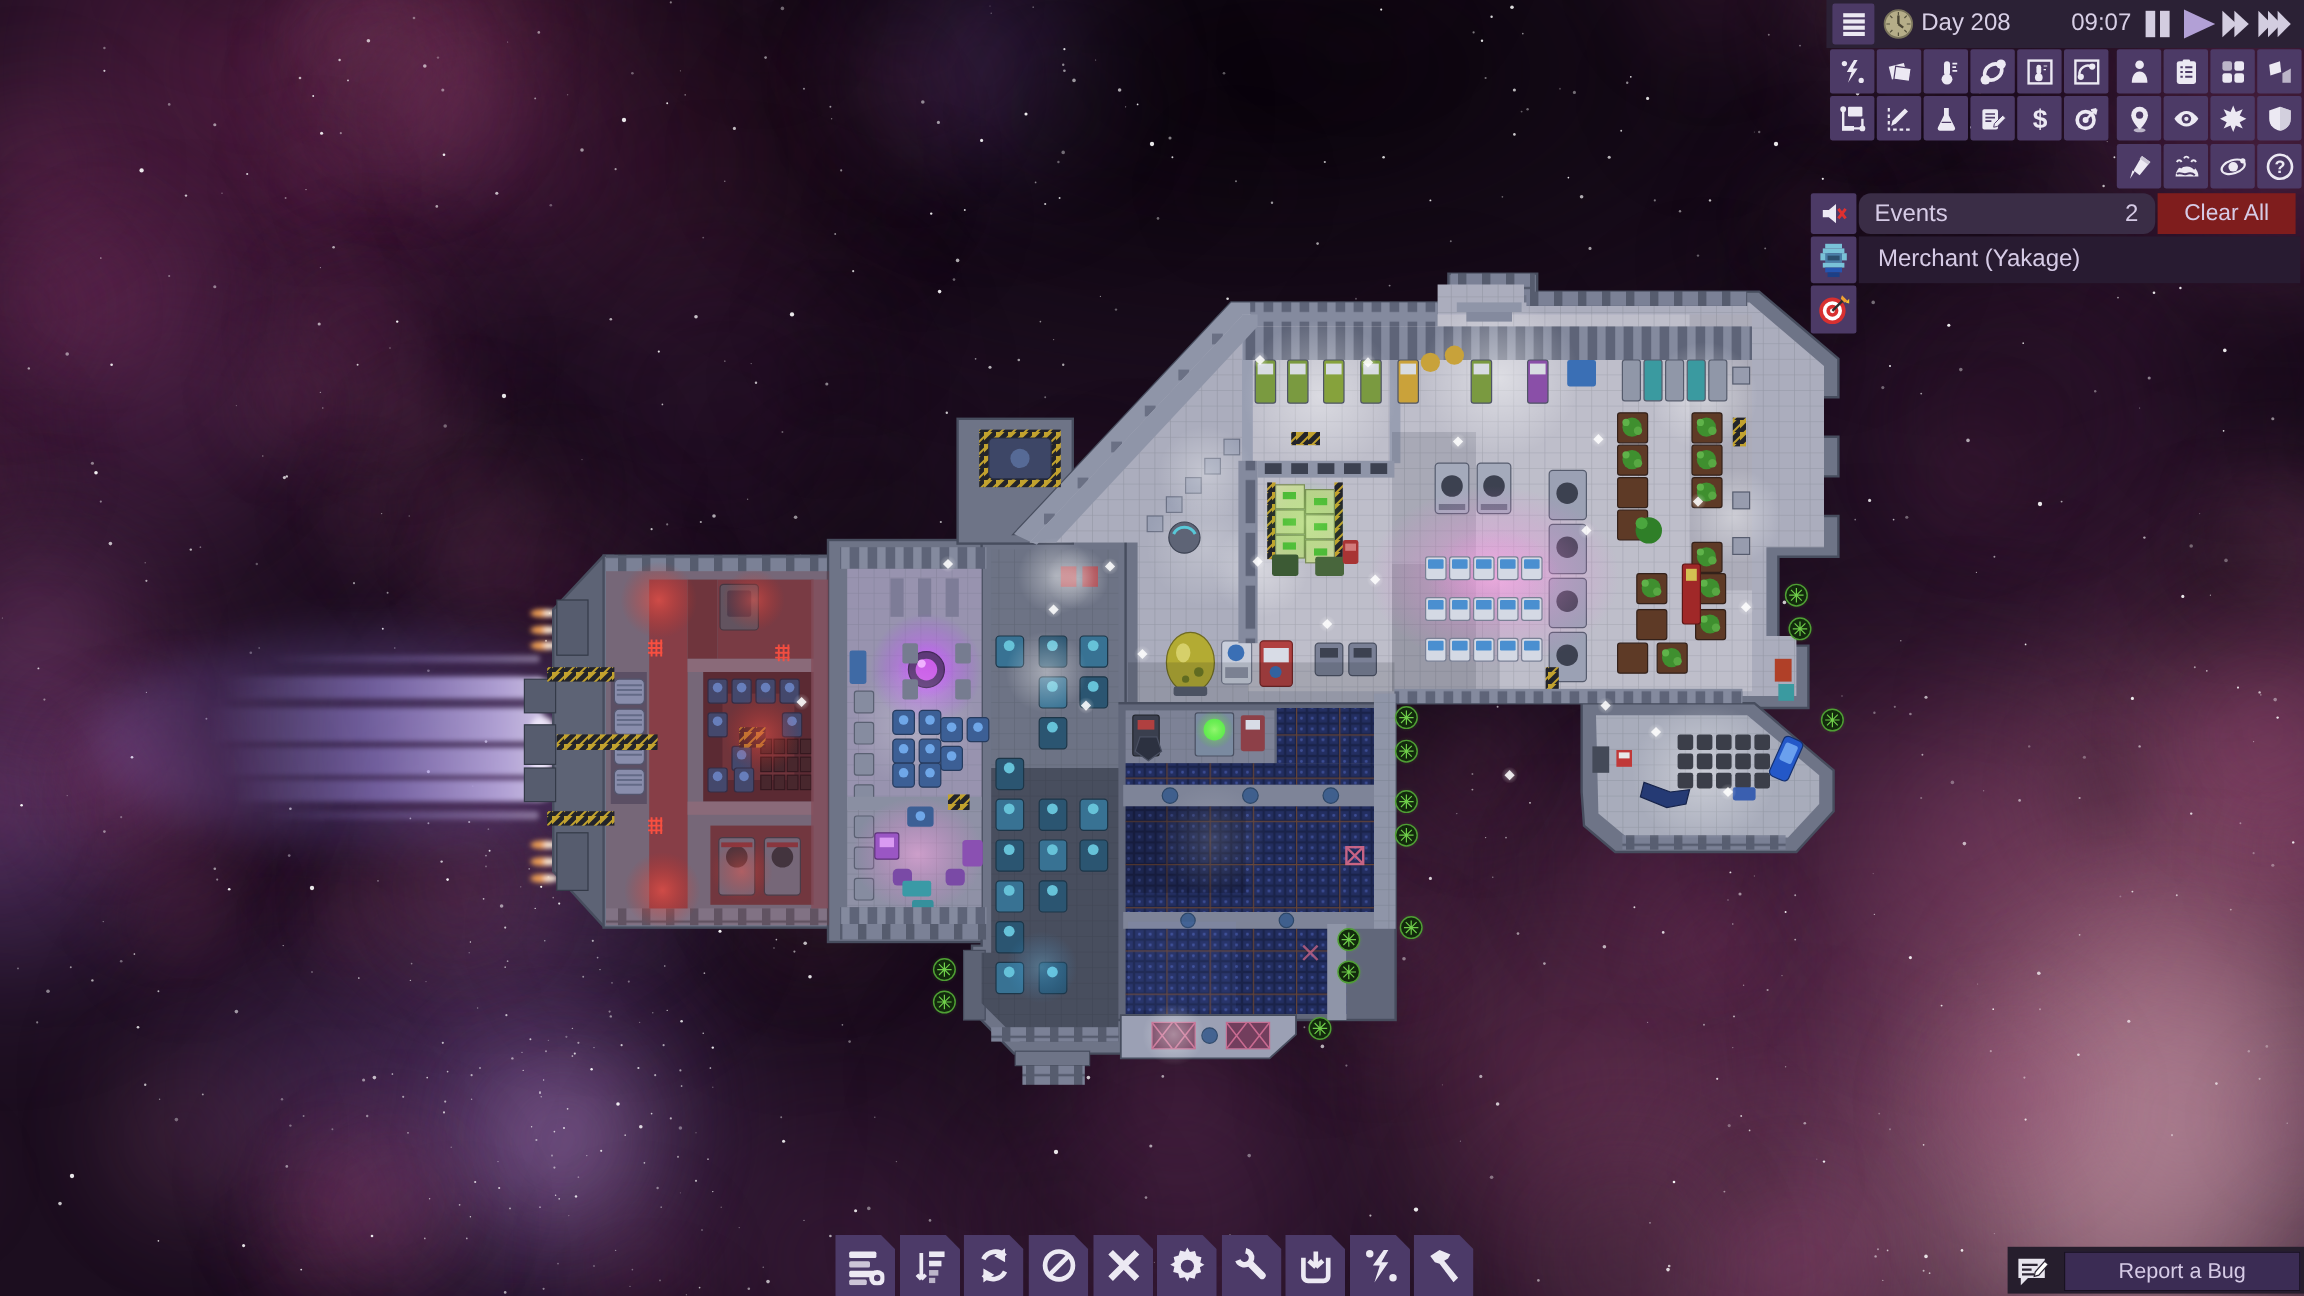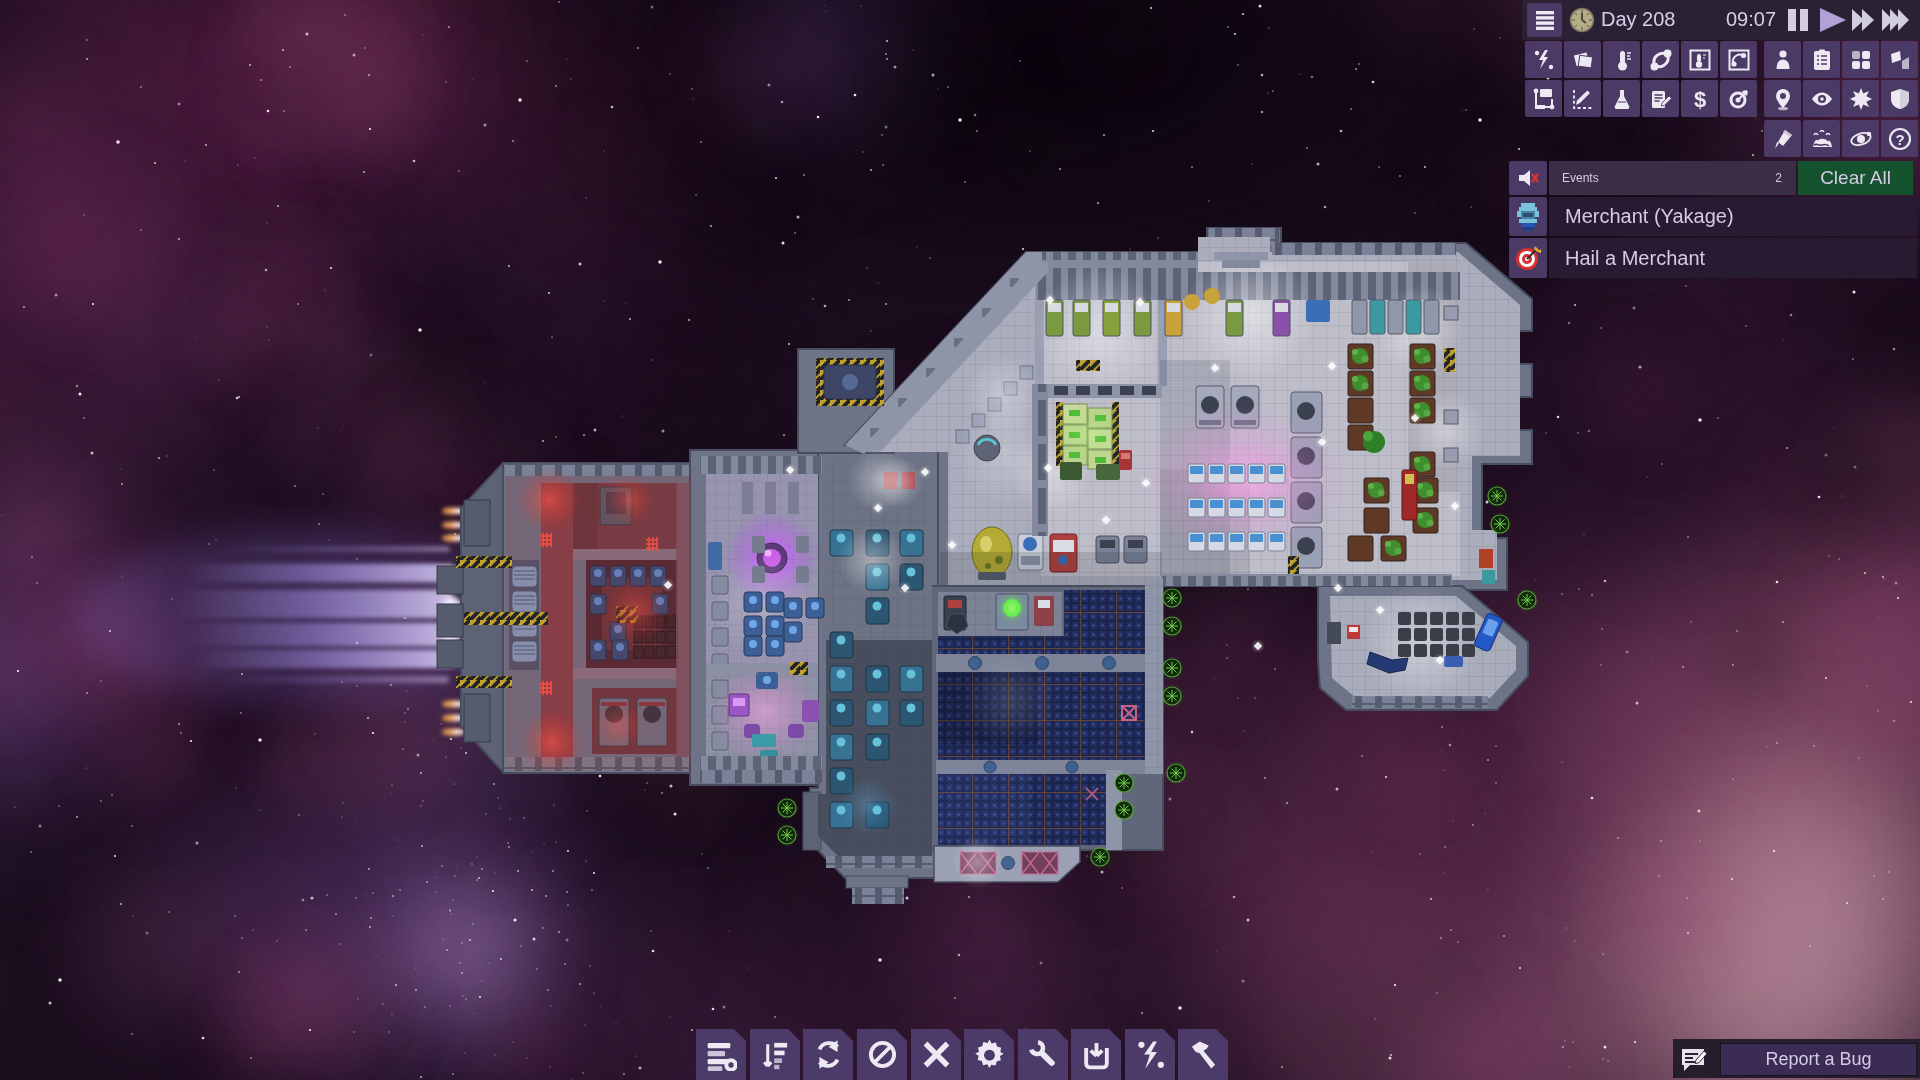--- a/index.html
+++ b/index.html
@@ -2061,23 +2061,23 @@
       </svg>
     </div>
 
 <div class="tb" style="left:1509px;top:161px;width:38px;height:34px;">
       <svg width="24" height="24" viewBox="0 0 24 24">
         <polygon points="3,9 8,9 14,4 14,20 8,15 3,15" fill="#ece9f3"></polygon>
         <path d="M16 8l6 8M22 8l-6 8" stroke="#e03030" stroke-width="2.4"></path>
       </svg>
     </div>
 
-<div class="ev" style="left:1549px;top:161px;width:247px;height:34px;background:#3a2d46;font-size:12px;padding-left:13px;box-sizing:border-box;">Events<span style="position:absolute;right:14px;">2</span></div>
-
-<div class="ev" style="left:1798px;top:161px;width:115px;height:34px;background:#14532d;font-size:19px;justify-content:center;">Clear All</div>
+<div class="ev" style="left:1549px;top:161px;width:247px;height:34px;background:#3a2d46;font-size:20px;padding-left:13px;box-sizing:border-box;border-radius:10px;">Events<span style="position:absolute;right:14px;">2</span></div>
+
+<div class="ev" style="left:1798px;top:161px;width:115px;height:34px;background:#7f1d1d;font-size:19px;justify-content:center;">Clear All</div>
 
 <div class="tb" style="left:1509px;top:197px;width:38px;height:39px;">
       <svg width="26" height="28" viewBox="0 0 13 14">
 <g fill="#79c2d8">
           <rect x="3" y="0" width="7" height="2"></rect>
           <rect x="2" y="2" width="9" height="2"></rect>
           <rect x="1" y="4" width="3" height="3"></rect>
           <rect x="9" y="4" width="3" height="3"></rect>
           <rect x="3" y="4" width="7" height="4" fill="#4a7fa8"></rect>
           <rect x="4" y="5" width="5" height="2" fill="#2c4f6e"></rect>
@@ -2095,21 +2095,20 @@
 <circle cx="14" cy="16" r="11" fill="#d83030"></circle>
         <circle cx="14" cy="16" r="8" fill="#fff"></circle>
         <circle cx="14" cy="16" r="5" fill="#d83030"></circle>
         <circle cx="14" cy="16" r="2" fill="#fff"></circle>
 <path d="M14 16L24 6" stroke="#2c2c2c" stroke-width="2"></path>
         <polygon points="22,3 27,8 24,9 21,6" fill="#f0a030"></polygon>
         <polygon points="25,9 28,6 28,10" fill="#f0c030"></polygon>
       </svg>
     </div>
 
-<div class="ev" style="left:1549px;top:238px;width:368px;height:40px;background:#281b31;font-size:20px;padding-left:16px;box-sizing:border-box;">Hail a Merchant</div>
 
 <div class="bb" style="left:696px;">
       <svg width="32" height="32" viewBox="0 0 24 24">
         <g fill="#ece9f3">
           <rect x="2" y="3" width="17" height="4" rx="1"></rect>
           <rect x="2" y="9" width="13" height="4" rx="1" opacity=".8"></rect>
           <rect x="2" y="15" width="17" height="4" rx="1"></rect>
           <rect x="2" y="20.5" width="11" height="3.5" rx="1" opacity=".8"></rect>
         </g>
         <circle cx="19.5" cy="19.5" r="5" fill="#ece9f3"></circle>

